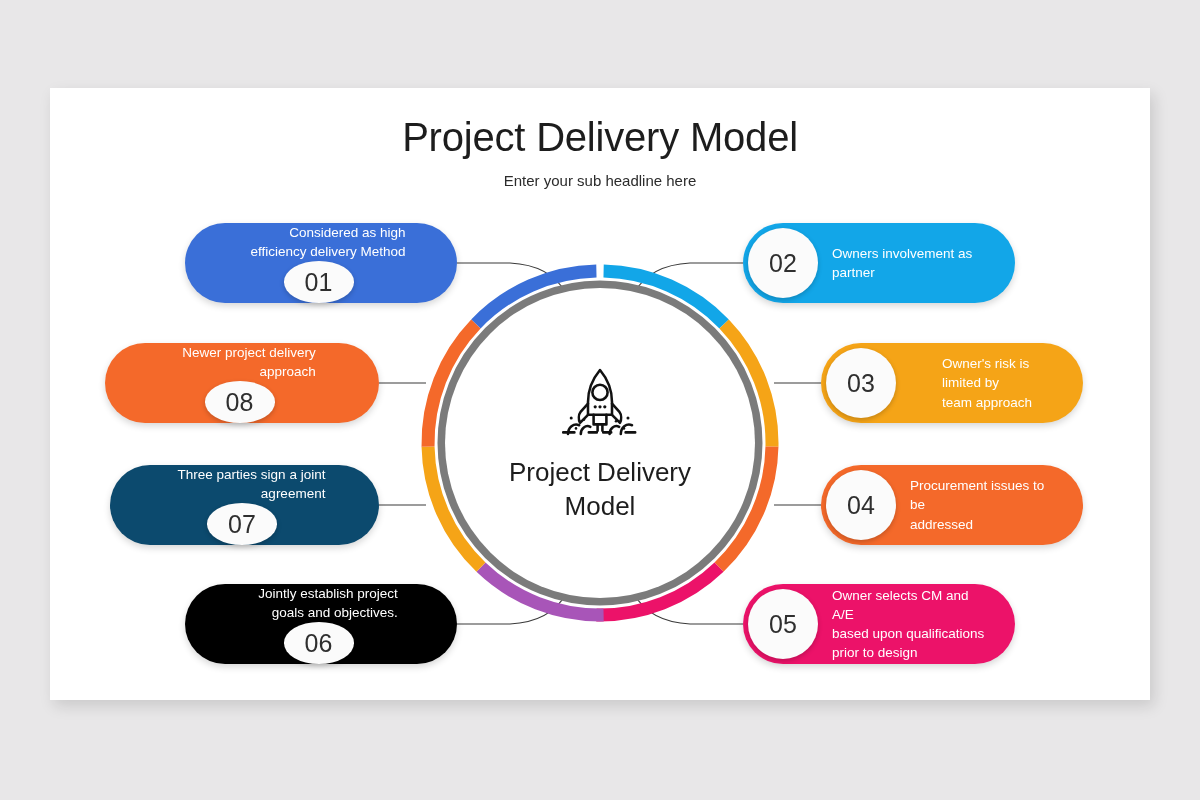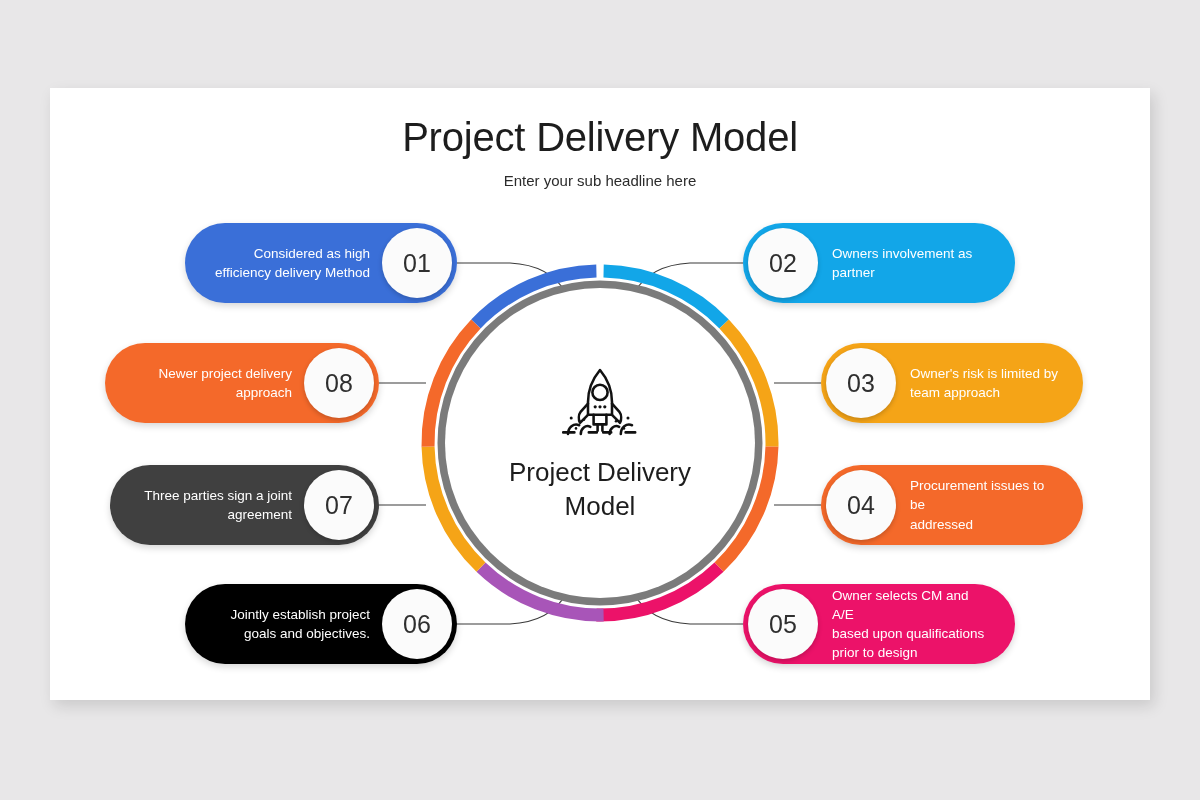--- a/index.html
+++ b/index.html
@@ -110,21 +110,21 @@
   .pill.left .pill-text {
     text-align: right;
     padding-right: 12px;
     padding-left: 26px;
   }
   .pill.right .pill-text {
     text-align: left;
     padding-left: 14px;
     padding-right: 22px;
   }
-  .pill.left { flex-direction: row; }
+  .pill.left { flex-direction: column; }
   .pill.right { flex-direction: row; }
   .badge {
     width: 70px;
     height: 70px;
     min-width: 70px;
     border-radius: 50%;
     background: #fbfbfb;
     display: flex;
     align-items: center;
     justify-content: center;
@@ -220,21 +220,21 @@
     </div>
 
     <div class="pill right" style="left:693px; top:135px; width:272px; background:#12a6e8;">
       <div class="badge">02</div>
       <div class="pill-text">
         <span>Owners involvement as</span><br>
         <span>partner</span>
       </div>
     </div>
 
-    <div class="pill right" style="left:771px; top:255px; width:262px; background:#f5a417;">
+    <div class="pill right" style="left:771px; top:255px; width:262px; background:#f5a417;gap:32px;">
       <div class="badge">03</div>
       <div class="pill-text">
         <span>Owner's risk is limited by</span><br>
         <span>team approach</span>
       </div>
     </div>
 
     <div class="pill right" style="left:771px; top:377px; width:262px; background:#f4692a;">
       <div class="badge">04</div>
       <div class="pill-text">
@@ -253,21 +253,21 @@
     </div>
 
     <div class="pill left" style="left:135px; top:496px; width:272px; background:#000000;">
       <div class="pill-text">
         <span>Jointly establish project</span><br>
         <span>goals and objectives.</span>
       </div>
       <div class="badge">06</div>
     </div>
 
-    <div class="pill left" style="left:60px; top:377px; width:269px; background:#404040;">
+    <div class="pill left" style="left:60px; top:377px; width:269px; background:#0c4a6e;">
       <div class="pill-text">
         <span>Three parties sign a joint</span><br>
         <span>agreement</span>
       </div>
       <div class="badge">07</div>
     </div>
 
     <div class="pill left" style="left:55px; top:255px; width:274px; background:#f4692a;">
       <div class="pill-text">
         <span>Newer project  delivery</span><br>

